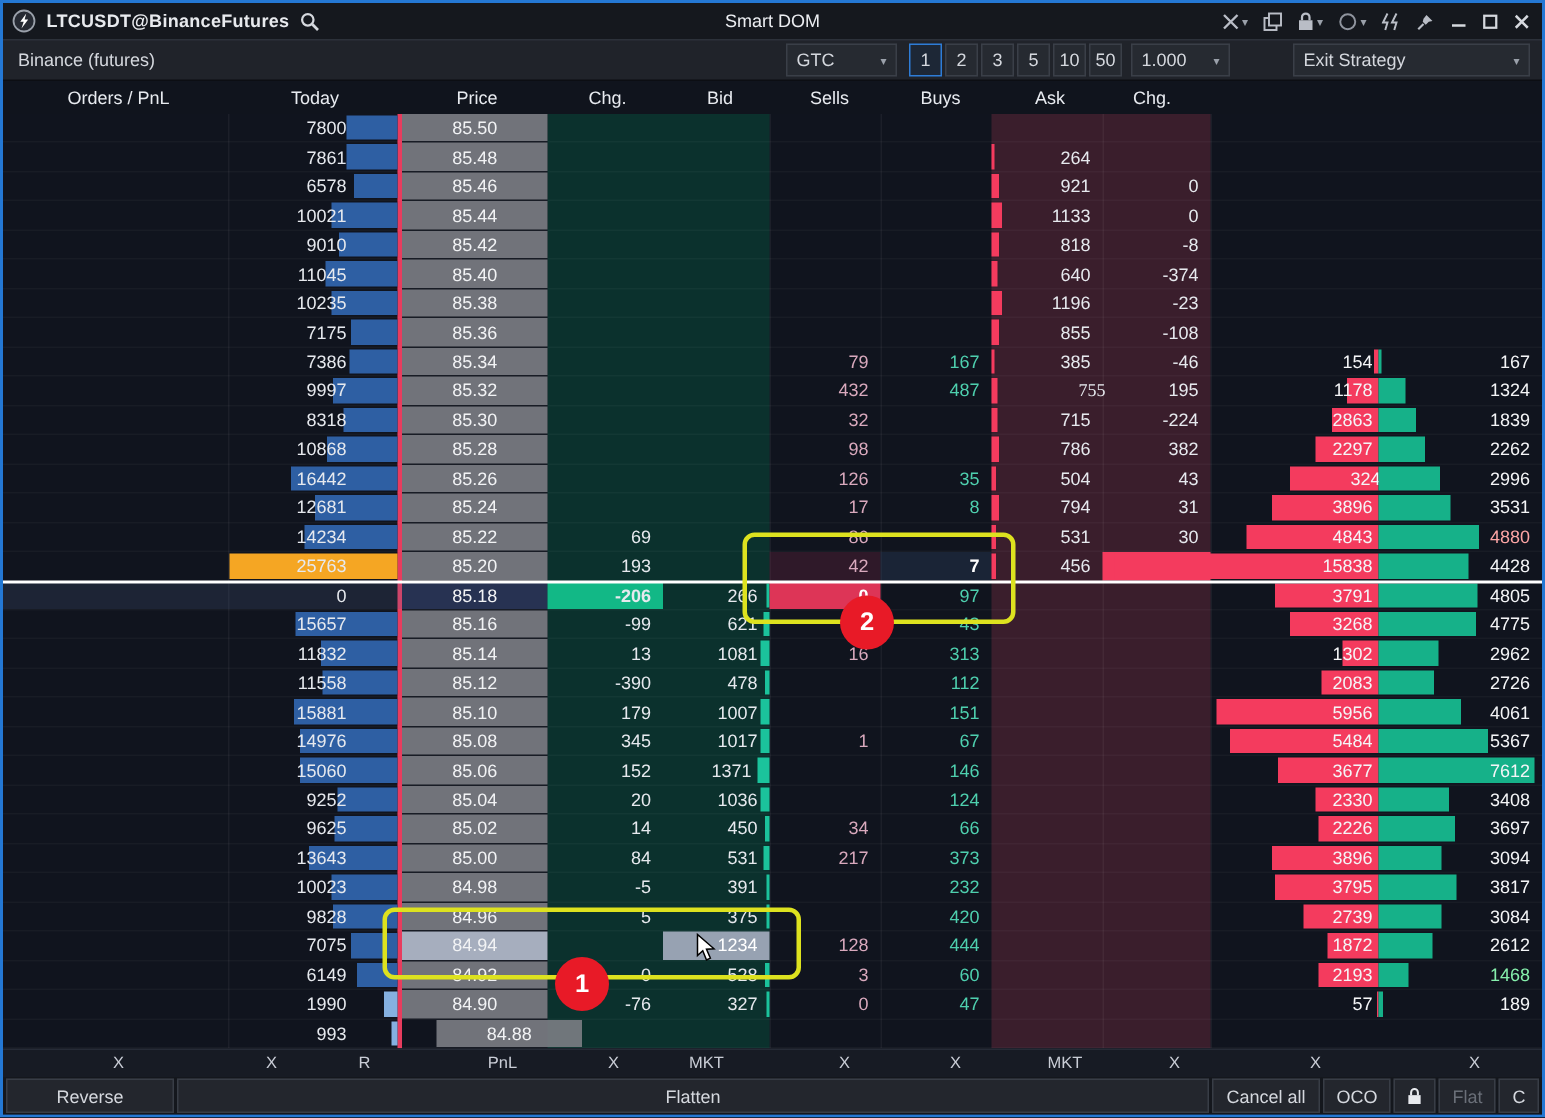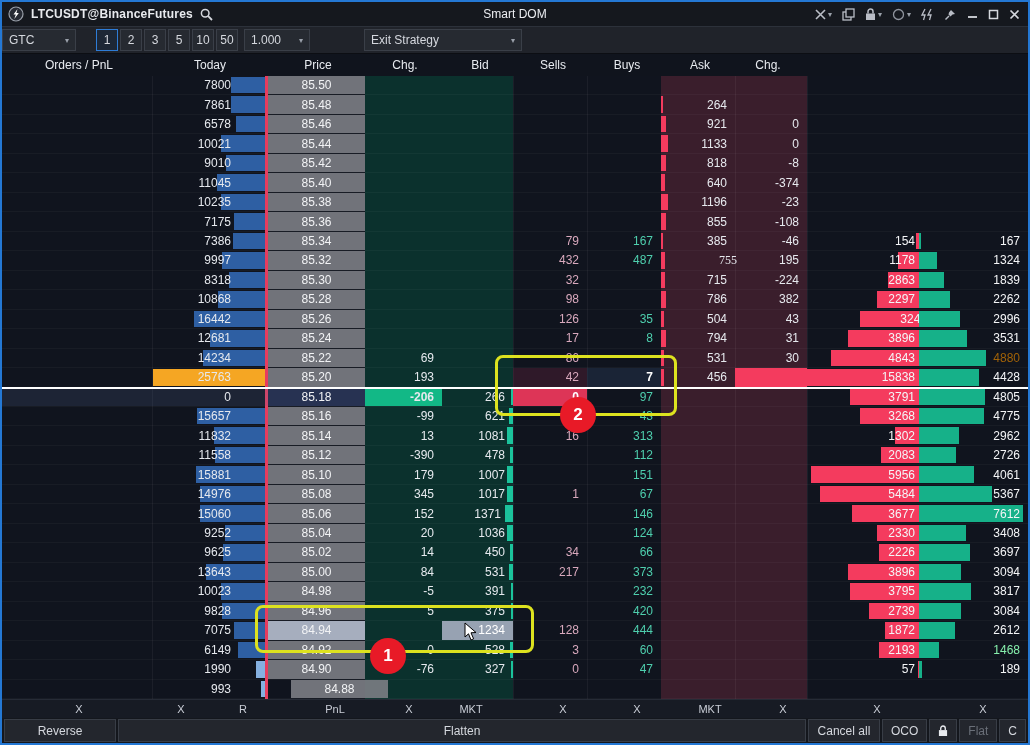--- a/index.html
+++ b/index.html
@@ -16,21 +16,21 @@
   .tb-right { margin-left:auto; display:flex; align-items:center; gap:10px; padding-right:8px; color:#b9bdc6; }
   .tb-right .ic { display:flex; align-items:center; gap:2px; cursor:default; }
   .caret { font-size:8px; color:#9aa0aa; }
   .sym { font-weight:bold; letter-spacing:.2px; }
 
   
   .toolbar { height:28px; background:#20232a; border-top:1px solid #2c313a; border-bottom:1px solid #0c0e13;
              display:flex; align-items:center; color:#d5d8de; font-size:12px; flex:0 0 auto; }
   .acct { padding-left:10px; flex:1; }
   .tb-seg { display:flex; align-items:center; height:22px; border:1px solid #3a3f48; background:#262a31;
-            padding:0 6px; margin-right:20px; gap:6px; }
+            padding:0 6px; margin-right:8px; gap:6px; }
   .qty-btns { display:flex; gap:2px; margin-right:6px; }
   .qty-btn { width:22px; height:22px; display:flex; align-items:center; justify-content:center;
              border:1px solid #3a3f48; background:#262a31; color:#d5d8de; font-size:12px; }
   .qty-btn.sel { border-color:#2e7cd6; background:#1d2736; }
   .exit-seg { width:158px; justify-content:space-between; margin-right:8px; }
 
   
   .colhead { height:22px; background:#10141d; position:relative; color:#e8ebf0; font-size:12px; flex:0 0 auto; }
   .colhead span { position:absolute; top:4px; transform:translateX(-50%); white-space:nowrap; }
 
@@ -140,20 +140,21 @@
       </span>
       <span class="ic">
         <svg width="11" height="11" viewBox="0 0 11 11">
             <path d="M1.5 1.5 L9.5 9.5 M9.5 1.5 L1.5 9.5" stroke="#d5d8de" stroke-width="1.7"></path>
           </svg>
       </span>
     </div>
   </div>
 
   <div class="toolbar">
+    <span class="acct">Binance (futures)</span>
     <div class="tb-seg" style="width:74px; justify-content:space-between;">
       <span>GTC</span>
         <span class="caret">▾</span>
     </div>
     <div class="qty-btns">
         <div class="qty-btn sel">1</div>
         <div class="qty-btn">2</div>
         <div class="qty-btn">3</div>
         <div class="qty-btn">5</div>
         <div class="qty-btn">10</div>
@@ -389,21 +390,21 @@
           <div class="c" style="left: 363px; width: 77px; padding-right: 8px;">69</div>
           <div class="c" style="left: 440px; width: 71px; padding-right: 8px;"></div>
           <div class="c" style="left: 511px; width: 74px; padding-right: 8px; color: rgb(217, 169, 189);">86</div>
           <div class="c" style="left: 585px; width: 74px; padding-right: 8px; color: rgb(78, 207, 174);"></div>
           <div class="bar" style="background: rgb(244, 59, 94); left: 659px; width: 3px;"></div>
           <div class="c" style="left: 659px; width: 74px; padding-right: 8px;">531</div>
           <div class="c" style="left: 733px; width: 72px; padding-right: 8px;">30</div>
           <div class="bar" style="background: rgb(244, 59, 94); left: 829px; width: 88px;"></div>
           <div class="c" style="left: 805px; width: 112px; padding-right: 4px; color: rgb(244, 245, 247);">4843</div>
           <div class="bar" style="background: rgb(22, 177, 137); left: 917px; width: 67px;"></div>
-          <div class="c" style="left: 917px; width: 105px; padding-right: 4px; color: #a16207;">4880</div>
+          <div class="c" style="left: 917px; width: 105px; padding-right: 4px; color: #fca5a5;">4880</div>
         </div>
         <div class="row">
           <div class="c" style="left: 0px; width: 150px; padding-right: 8px;"></div>
           <div class="bar" style="background: rgb(245, 166, 35); left: 151px; width: 112px;"></div>
           <div class="c" style="left: 150px; width: 113px; padding-right: 34px;">25763</div>
           <div class="c center" style="left: 266px; width: 97px; color: rgb(242, 243, 245); background: rgba(122, 124, 130, 0.92);">85.20</div>
           <div class="c" style="left: 363px; width: 77px; padding-right: 8px;">193</div>
           <div class="c" style="left: 440px; width: 71px; padding-right: 8px;"></div>
           <div class="c" style="left: 511px; width: 74px; padding-right: 8px; color: rgb(217, 169, 189); background: rgba(120, 40, 70, 0.3);">42</div>
           <div class="c" style="left: 585px; width: 74px; padding-right: 8px; color: rgb(255, 255, 255); background: rgba(45, 65, 100, 0.35); font-weight: bold;">7</div>

